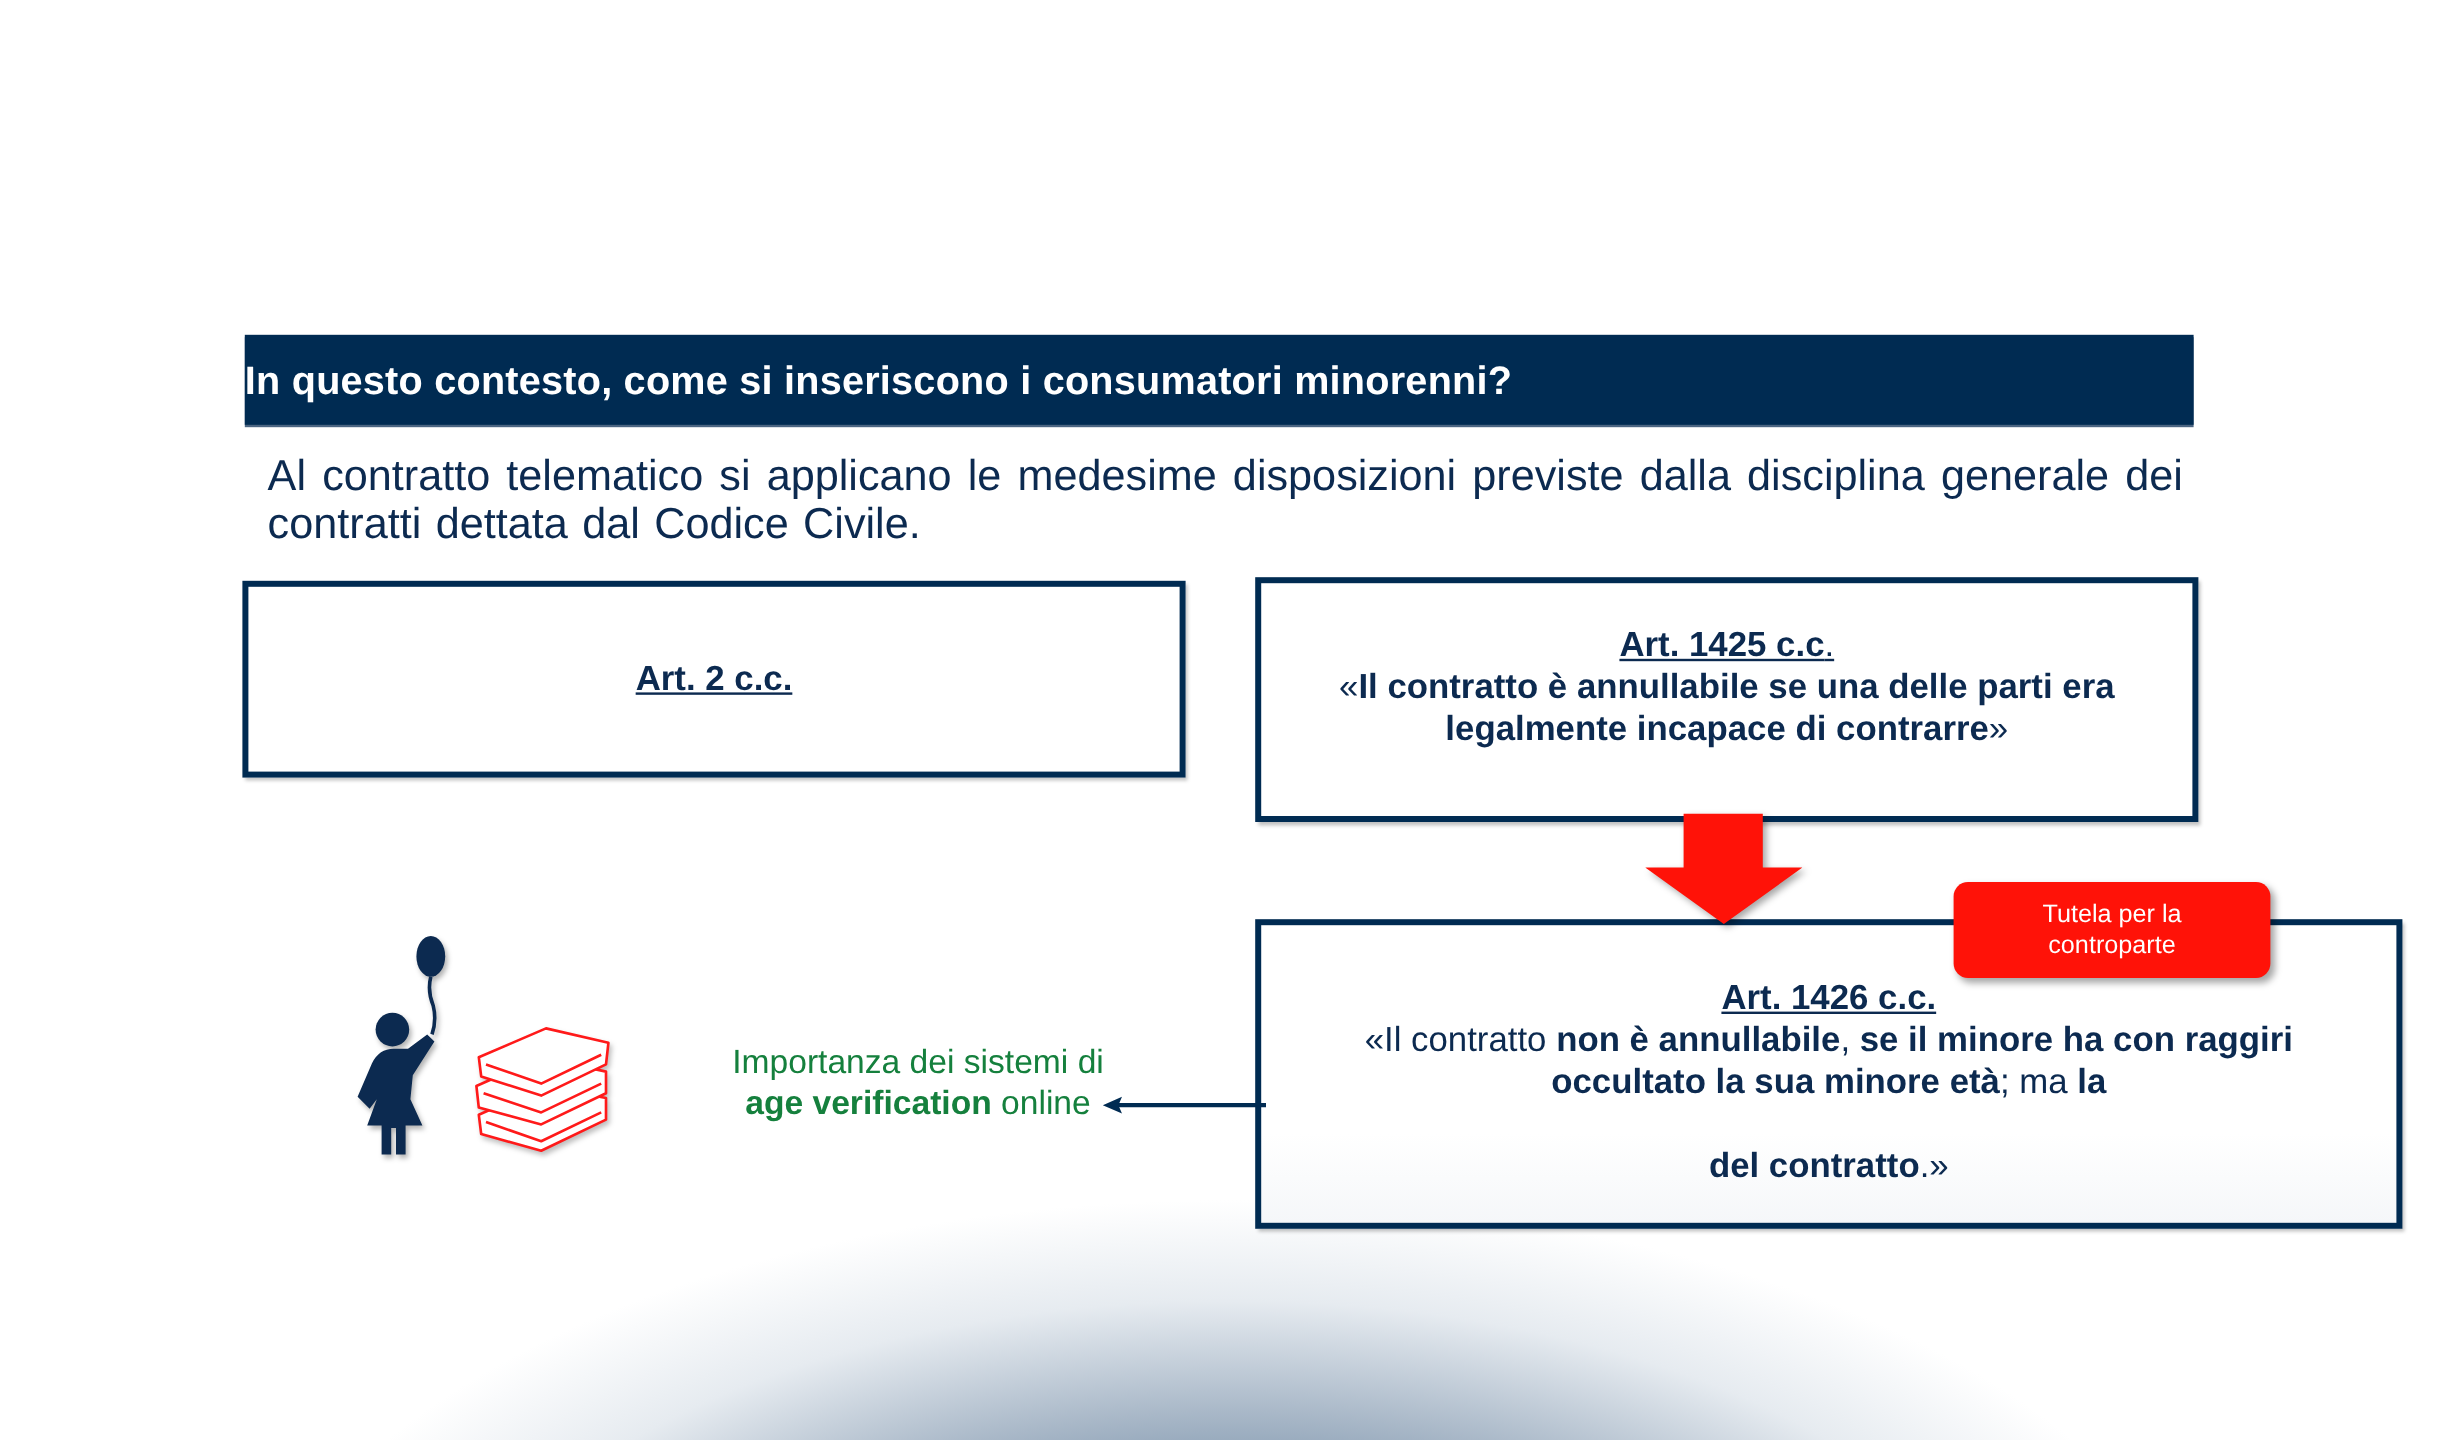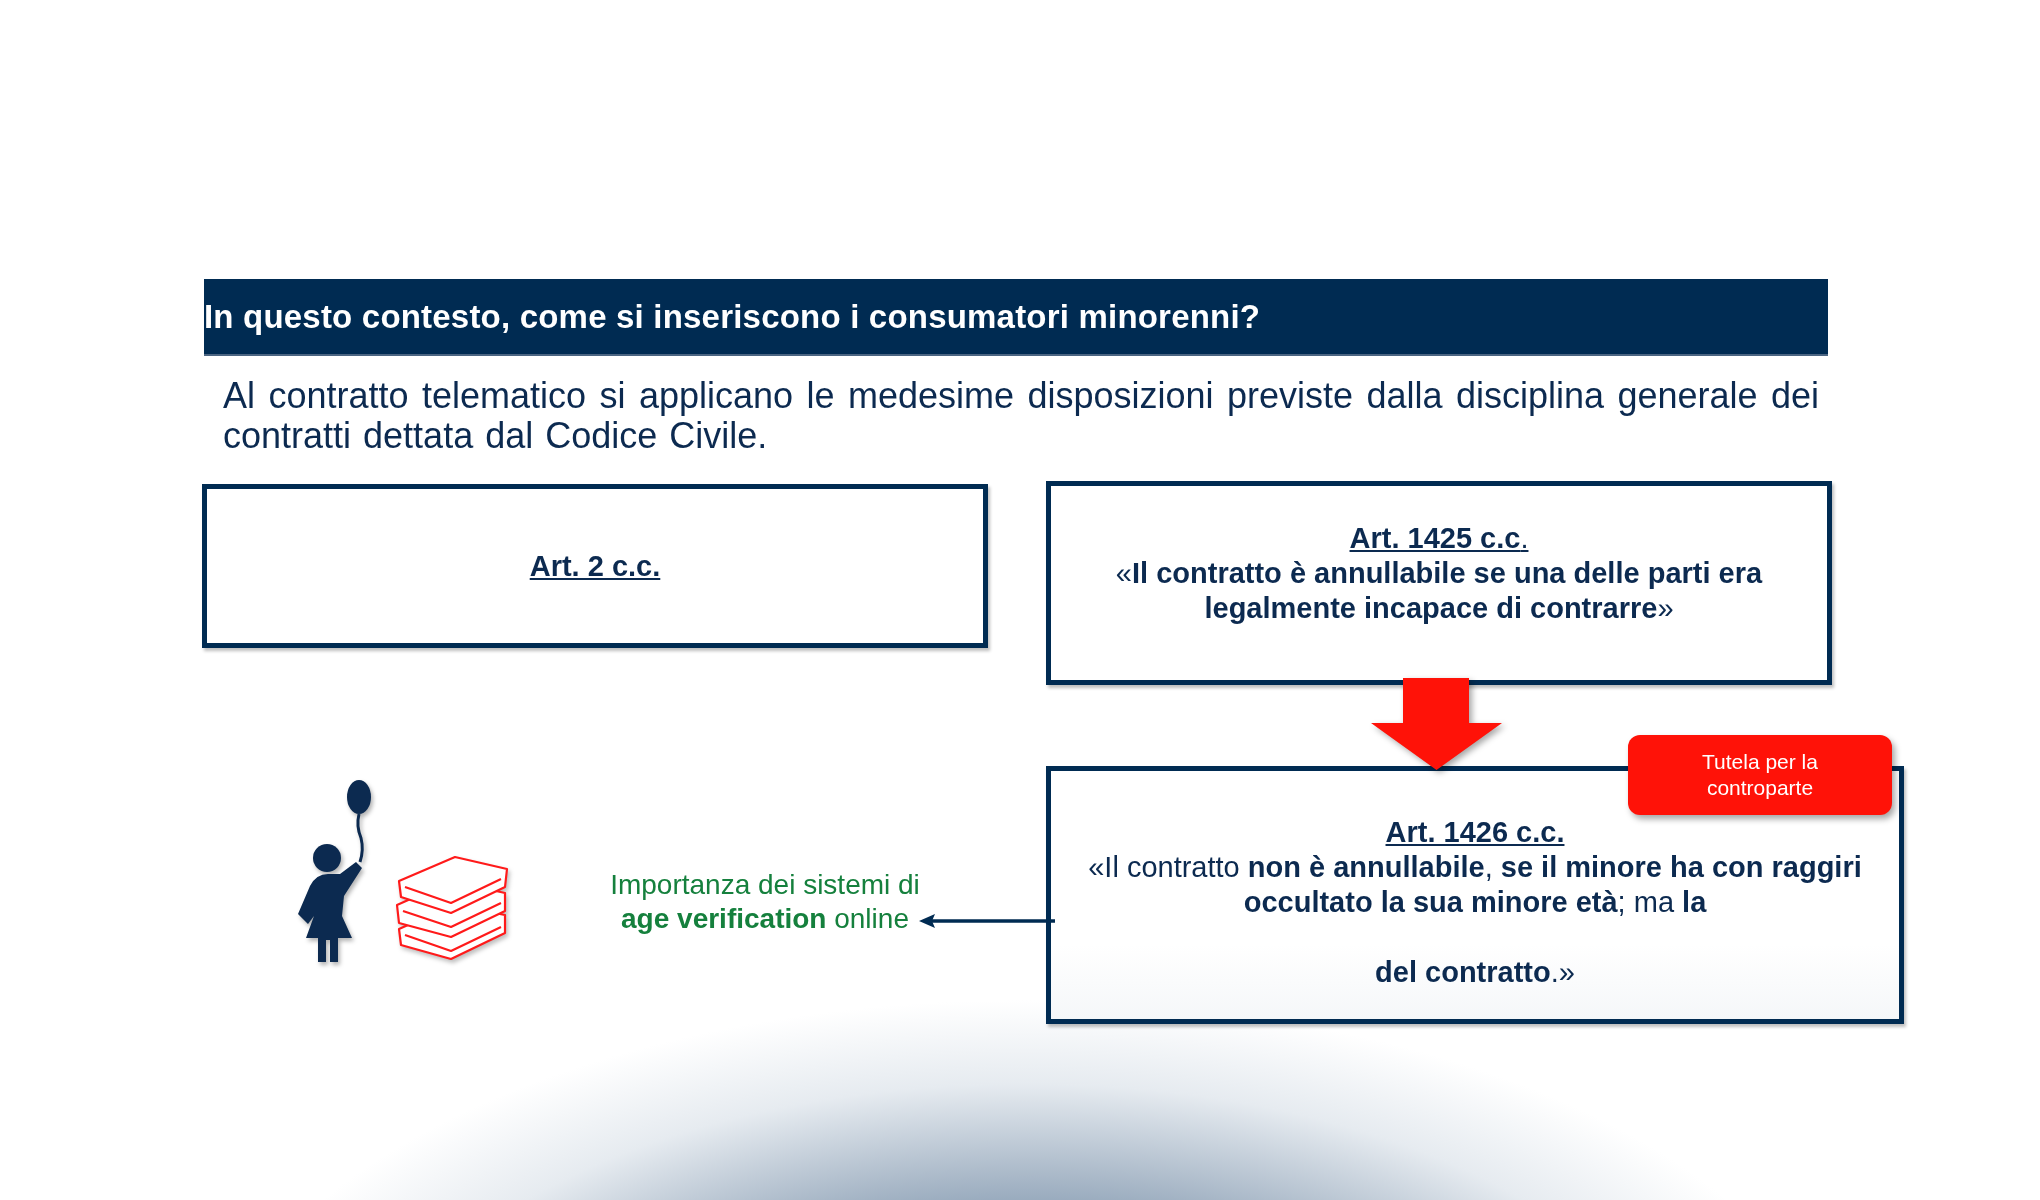--- a/index.html
+++ b/index.html
@@ -35,21 +35,21 @@
     text-align: center; box-sizing: border-box; z-index: 2;
   }
   .box .art-title {
     font-weight: bold; text-decoration: underline; font-size: 29px; line-height: 35px;
     color: #0c2a50;
   }
   .box .art-body { font-size: 29px; line-height: 35px; color: #0c2a50; }
   .box .art-body b { font-weight: bold; }
   #box-art2 { left: 202px; top: 484px; width: 786px; height: 164px; padding: 0 30px; }
   #box-art1425 { left: 1046px; top: 481px; width: 786px; height: 204px; padding: 0 30px 20px; }
-  #box-art1426 { left: 1046px; top: 766px; width: 858px; height: 258px; padding: 18px 22px 0; justify-content: flex-start; background: linear-gradient(#ffffff 70%, #f5f7f9 100%); }
+  #box-art1426 { left: 1046px; top: 766px; width: 956px; height: 258px; padding: 18px 22px 0; justify-content: flex-start; background: linear-gradient(#ffffff 70%, #f5f7f9 100%); }
   #box-art1426 .art-title { margin-top: 26px; }
   .hl { background: #fde3e3; padding: 0 4px; }
 
   .down-arrow { position: absolute; left: 1371px; top: 678px; width: 131px; height: 92px; z-index: 4;
     filter: drop-shadow(3px 3px 3px rgba(0,0,0,0.35)); }
 
   .tag {
     position: absolute; left: 1588px; top: 735px; width: 264px; height: 80px;
     background: #ff1208; border-radius: 12px; color: #ffffff;
     font-size: 21px; line-height: 26px; text-align: center;

